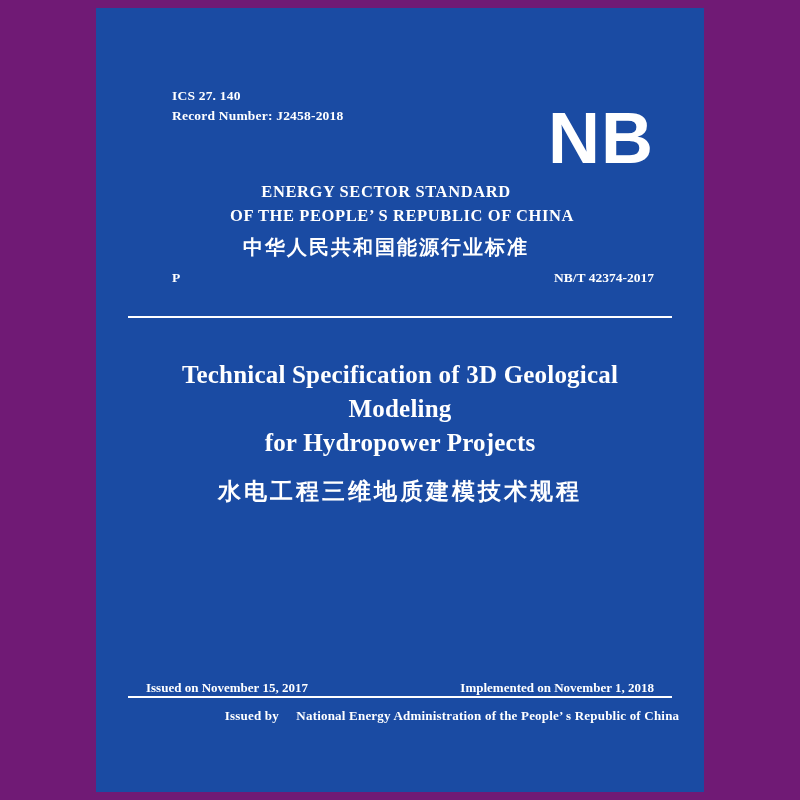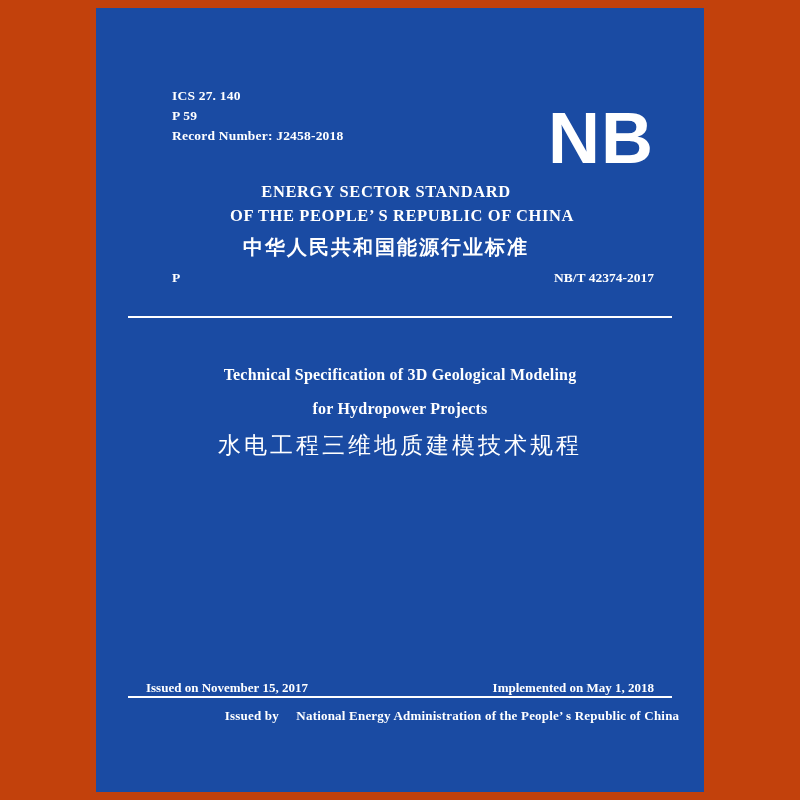--- a/index.html
+++ b/index.html
@@ -10,21 +10,21 @@
   body {
     width: 800px;
     height: 800px;
     font-family: "Liberation Serif", serif;
   }
   .page {
     position: relative;
     width: 800px;
     height: 800px;
     box-sizing: border-box;
-    background: #c2410c;
+    background: #701a75;
     overflow: hidden;
   }
   .cover {
     position: absolute;
     left: 96px;
     top: 8px;
     width: 608px;
     height: 784px;
     background: #1a4ba3;
     box-sizing: border-box;
@@ -108,29 +108,30 @@
   
   .title-block {
     position: absolute;
     left: 40px;
     width: 528px;
     top: 350px;
     text-align: center;
   }
   .title-en {
     font-weight: bold;
-    font-size: 16px;
+    font-size: 25px;
     line-height: 34px;
     letter-spacing: 0.2px;
   }
   .title-cn {
-    font-weight: normal;
+    font-weight: bold;
     font-size: 23px;
     line-height: 40px;
     letter-spacing: 3px;
+    margin-top: 12px;
   }
 
   
   .dates {
     position: absolute;
     left: 50px;
     right: 50px;
     top: 672px;
     display: flex;
     justify-content: space-between;
@@ -152,21 +153,20 @@
   .issuer .issuer-by { margin-right: 14px; }
 </style>
 </head>
 <body>
 
 <div class="page">
   <div class="cover">
 
     <div class="meta">
       <div>ICS 27. 140</div>
-      <div>P 59</div>
       <div>Record Number: J2458-2018</div>
     </div>
 
     <div class="nb-logo">NB</div>
 
     <div class="std-block">
       <div class="std-en1">ENERGY SECTOR STANDARD</div>
       <div class="std-en2">OF THE PEOPLE’ S REPUBLIC OF CHINA</div>
       <div class="std-cn">中华人民共和国能源行业标准</div>
     </div>
@@ -179,21 +179,21 @@
     <div class="rule rule-top"></div>
 
     <div class="title-block">
       <div class="title-en">Technical Specification of 3D Geological Modeling</div>
       <div class="title-en">for Hydropower Projects</div>
       <div class="title-cn">水电工程三维地质建模技术规程</div>
     </div>
 
     <div class="dates">
       <div>Issued on November 15, 2017</div>
-      <div>Implemented on May 1, 2018</div>
+      <div>Implemented on November 1, 2018</div>
     </div>
 
     <div class="rule rule-bottom"></div>
 
     <div class="issuer">
       <span class="issuer-by">Issued by</span>
       <span>National Energy Administration of the People’ s Republic of China</span>
     </div>
 
   </div>

